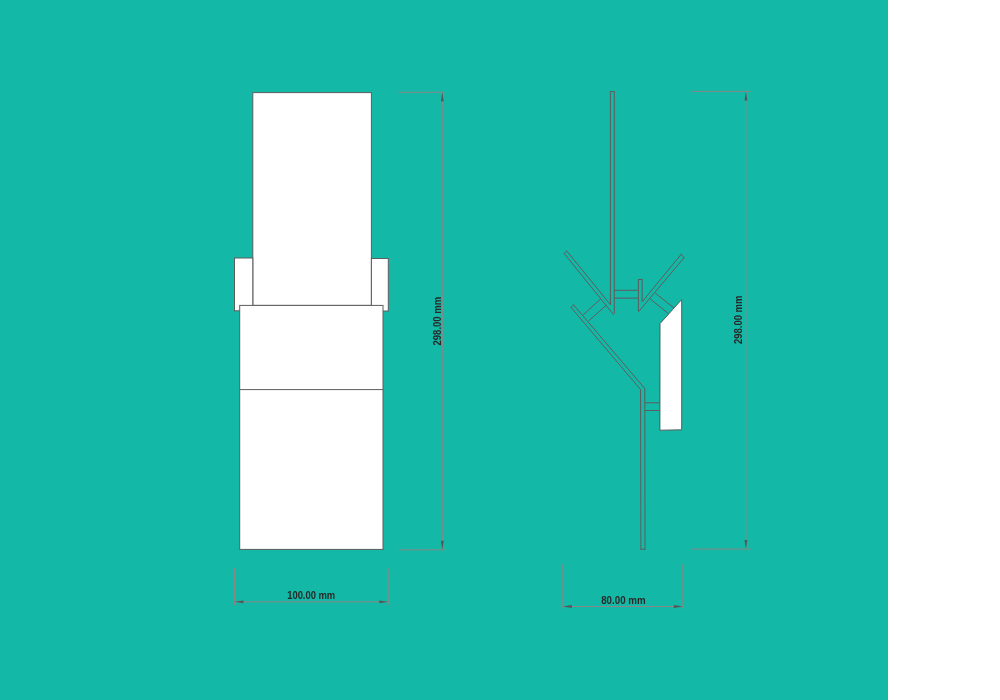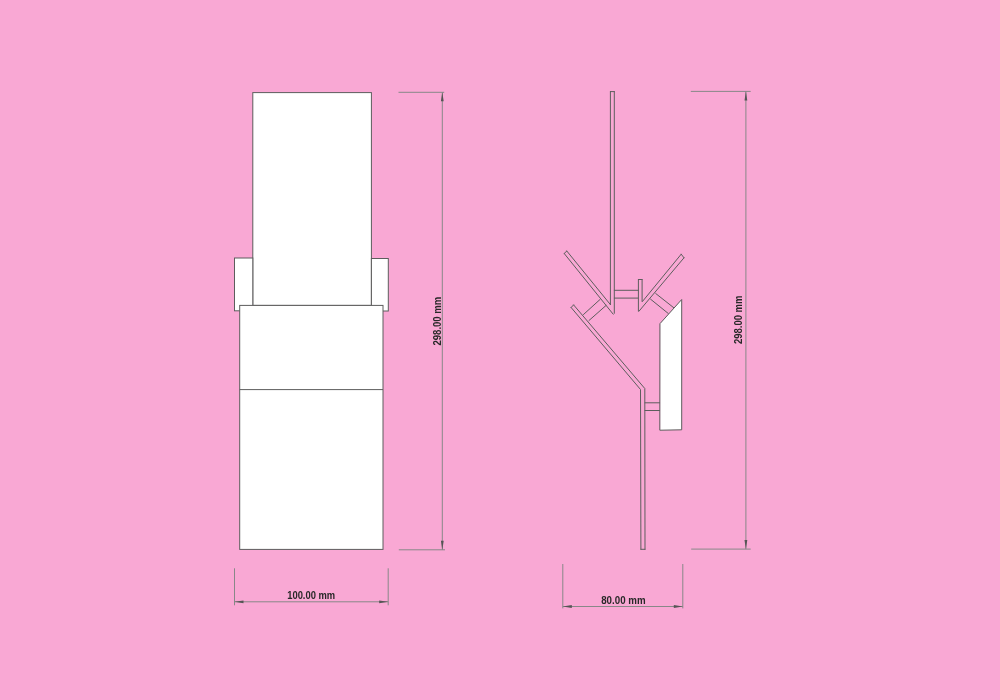--- a/index.html
+++ b/index.html
@@ -1,16 +1,16 @@
 <!DOCTYPE html>
 <html><head>
 <meta charset="utf-8">
 <style>
   html,body{margin:0;padding:0;background:#ffffff;}
-  .page{width:1000px;height:700px;position:relative;background:#f9a8d4;overflow:hidden;}
+  .page{width:888px;height:700px;position:relative;background:#14b8a6;overflow:hidden;}
   svg{position:absolute;left:0;top:0;}
   text{font-family:"Liberation Sans", sans-serif;fill:#282828;font-weight:bold;}
 </style>
 </head>
 <body>
 <div class="page">
 <svg width="1000" height="700" viewBox="0 0 1000 700">
   <g fill="none" stroke="#5d5d5d" stroke-width="1">
 
     <rect x="252.8" y="92.6" width="118.6" height="212.8" fill="#ffffff"></rect>

